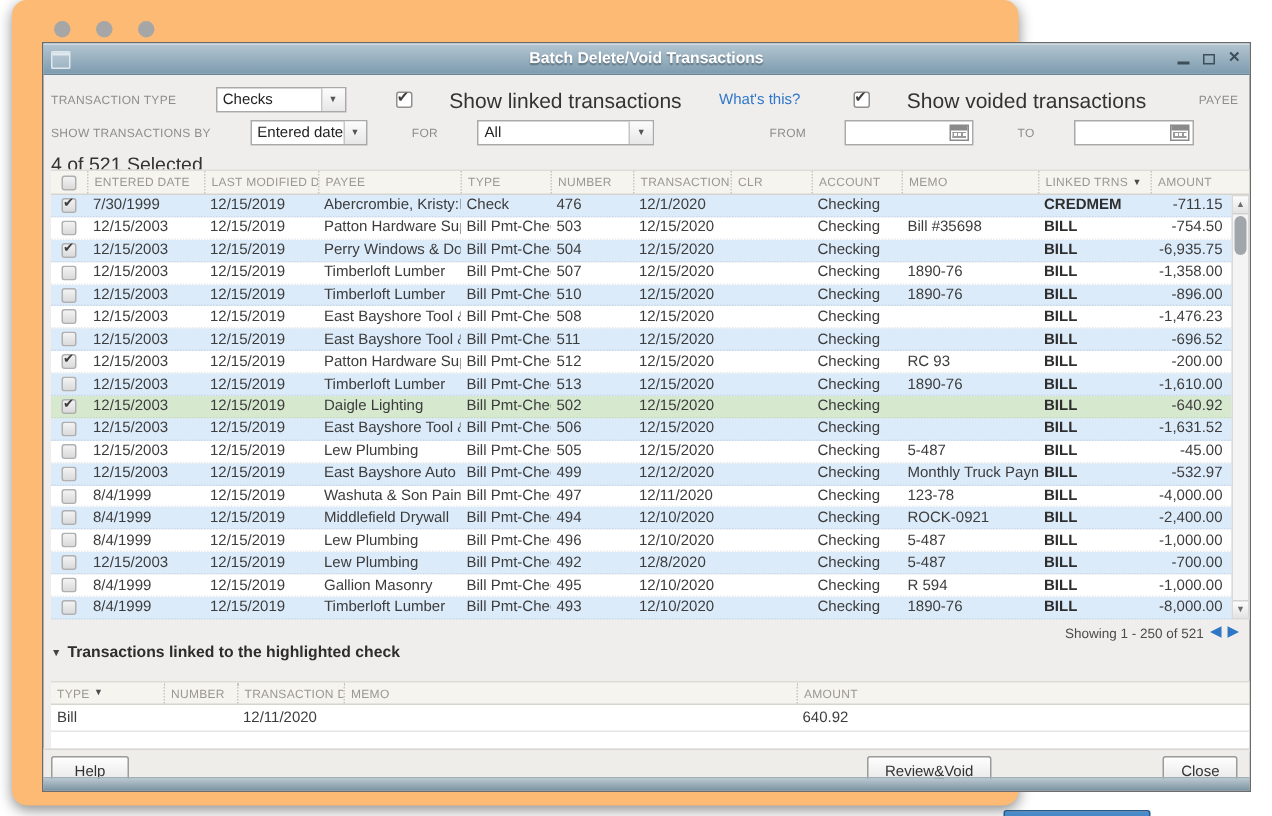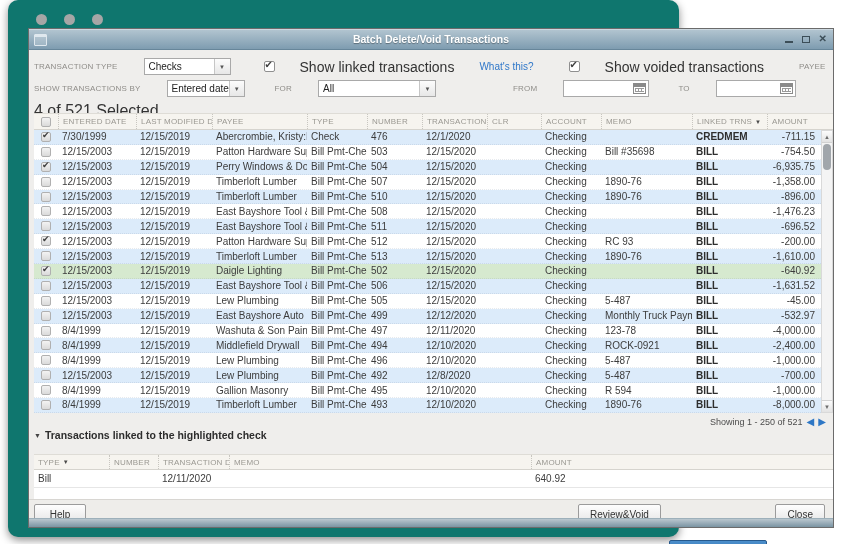--- a/index.html
+++ b/index.html
@@ -1,17 +1,17 @@
 <!DOCTYPE html>
 <html><head>
 <meta charset="utf-8">
 <style>
   html,body{margin:0;padding:0;}
   body{width:848px;height:544px;background:#ffffff;font-family:"Liberation Sans",sans-serif;position:relative;overflow:hidden;}
-  .outer-window{position:absolute;left:8px;top:0;width:671px;height:537px;background:#0f766e;border-radius:10px;box-shadow:0 3px 9px rgba(0,0,0,.45);}
+  .outer-window{position:absolute;left:8px;top:0;width:671px;height:537px;background:#fdba74;border-radius:10px;box-shadow:0 3px 9px rgba(0,0,0,.45);}
   .traffic-dot{position:absolute;width:11px;height:11px;border-radius:50%;background:#a6a6a6;top:14px;}
   .dialog{position:absolute;left:20px;top:28px;width:806px;height:500px;background:#efeeec;border:1px solid #6b6b6b;box-sizing:border-box;}
   
   .titlebar{position:absolute;left:0;top:0;right:0;height:20px;background:linear-gradient(#b4c6d1,#7e9cb0);border-bottom:1px solid #67869a;}
   .titlebar::before{content:"";position:absolute;left:0;right:0;top:0;height:1px;background:#ccd8e0;}
   .title-text{line-height:20px;text-align:center;color:#ffffff;font-size:10.5px;font-weight:bold;text-shadow:0 1px 1px rgba(0,0,0,.35);}
   .tb-icon{position:absolute;left:5px;top:5px;width:11px;height:10px;border:1px solid #dfe8ee;border-radius:1px;background:rgba(255,255,255,.2);}
   .tb-icon::before{content:"";position:absolute;left:0;right:0;top:0;height:2px;background:#dfe8ee;}
   .tb-controls{position:absolute;right:6px;top:0;height:20px;display:flex;gap:9px;align-items:center;color:#36474f;}
   .tb-min{width:8px;height:2px;background:#3c4e58;margin-top:6px;}
@@ -24,21 +24,21 @@
   .qselect .arrow-box{margin-left:auto;width:15px;align-self:stretch;border-left:1px solid #c6c6c6;background:linear-gradient(#fcfcfc,#e7e7e7);display:flex;align-items:center;justify-content:center;font-size:6px;color:#555;}
   .fcheck{width:11px;height:11px;border:1px solid #8f8f8f;border-radius:2px;background:#fff;position:relative;box-sizing:border-box;}
   .fcheck.checked::after{content:"\2714";position:absolute;left:0;top:-3px;font-size:10px;color:#3e3e3e;}
   .cblabel{font-size:14px;color:#333;white-space:nowrap;}
   .linktext{font-size:10px;color:#2f77c9;white-space:nowrap;}
   .date-input{height:17px;background:#fff;border:1px solid #a9a9a9;box-sizing:border-box;position:relative;}
   .cal-icon{position:absolute;right:2px;top:2px;width:13px;height:11px;border:1px solid #8a8a8a;box-sizing:border-box;background:#fff;}
   .cal-icon::before{content:"";position:absolute;left:0;right:0;top:0;height:3px;background:#8a8a8a;}
   .cal-icon::after{content:"";position:absolute;left:1px;right:1px;top:4px;bottom:1px;
     background:repeating-linear-gradient(90deg,#9a9a9a 0 1px,transparent 1px 3px),repeating-linear-gradient(0deg,#9a9a9a 0 1px,transparent 1px 3px);}
-  .selected-summary{position:absolute;left:5px;top:73px;font-size:16px;color:#333;}
+  .selected-summary{position:absolute;left:5px;top:73px;font-size:13px;color:#333;}
   
   .grid-cols{display:grid;grid-template-columns:24px 78px 76px 95px 60px 55px 65px 54px 60px 91px 75px 1fr;}
   .thead{position:absolute;left:5px;top:84px;width:799px;height:17px;background:#f6f4ef;border-top:1px solid #dedcd6;border-bottom:1px solid #d6d4ce;box-sizing:border-box;}
   .th{font-size:8px;color:#9a9892;display:flex;align-items:center;padding-left:4px;border-left:1px dotted #c8c6c0;overflow:hidden;white-space:nowrap;letter-spacing:.2px;}
   .th.first{border-left:none;justify-content:center;padding-left:0;}
   .sort-arrow{margin-left:3px;font-size:6px;color:#4a4a4a;}
   .tbody{position:absolute;left:5px;top:101px;width:787px;}
   .trow{height:14.9px;align-items:center;font-size:10px;color:#3c3c3c;box-sizing:border-box;border-bottom:1px dotted rgba(120,140,160,.18);}
   .trow.blue{background:#dcebfa;}
   .trow.white{background:#ffffff;}

